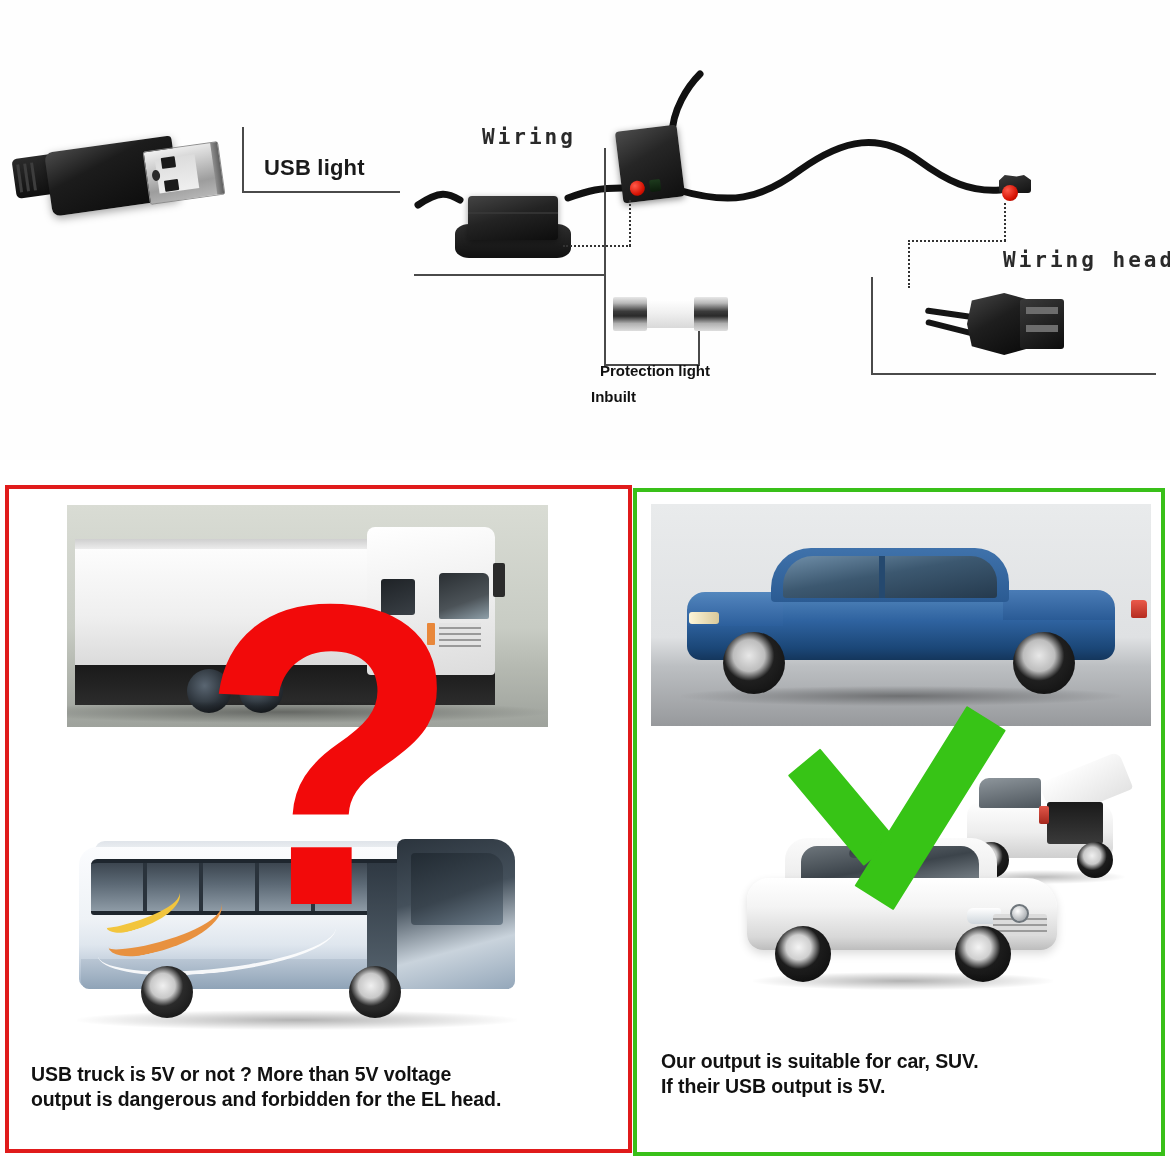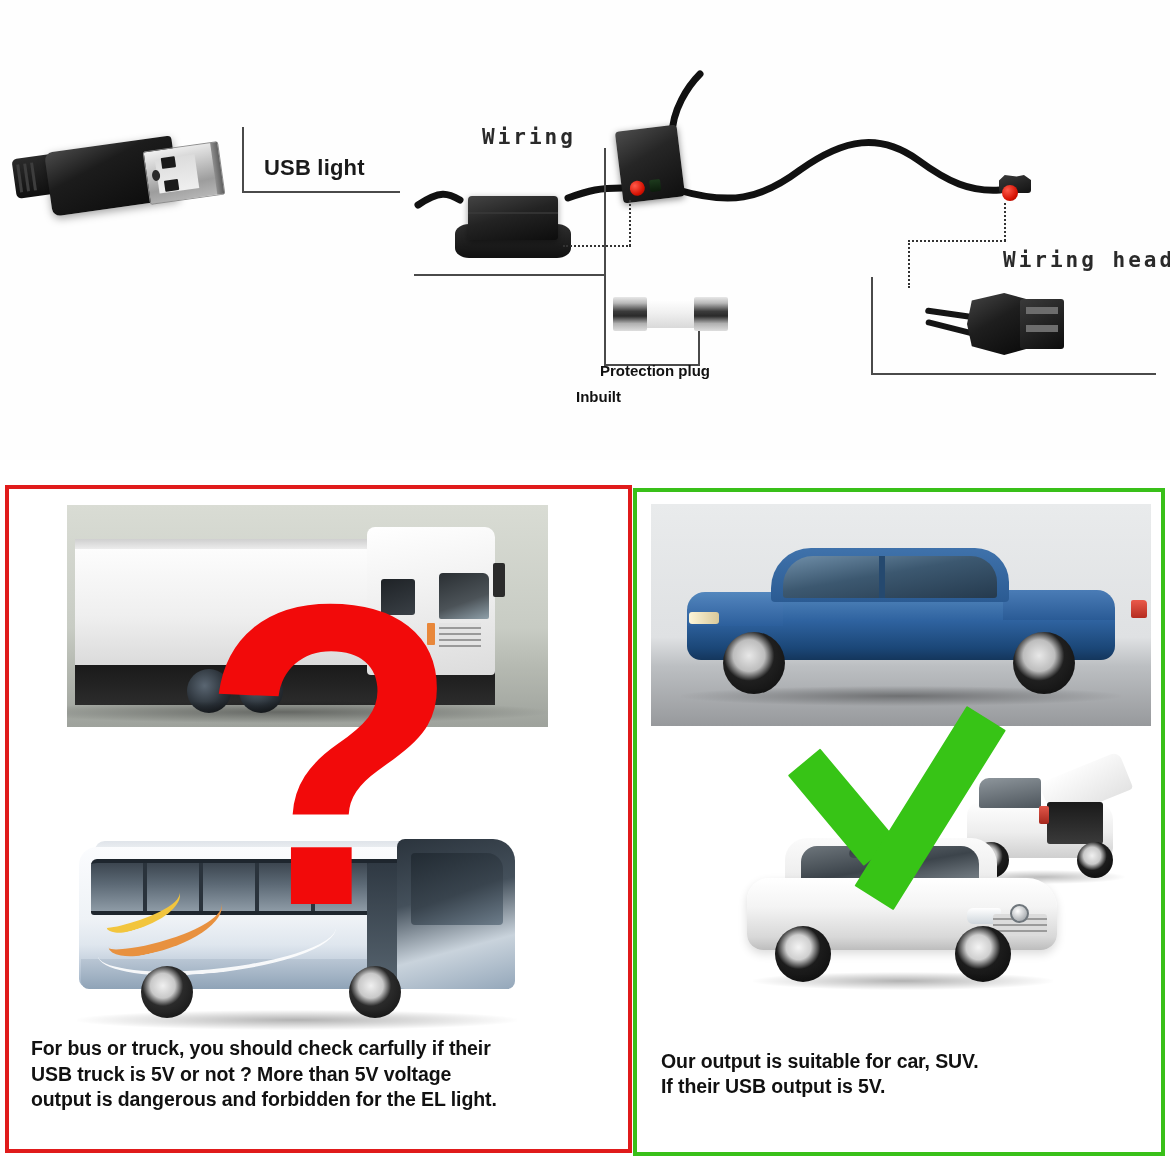--- a/index.html
+++ b/index.html
@@ -146,21 +146,21 @@
     border-radius:2px;
   }
   .fuse .cap.left{left:0;}
   .fuse .cap.right{right:0;}
 
   .label-fuse{
     position:absolute;left:600px;top:362px;
     font-size:15px;font-weight:bold;color:#111;white-space:nowrap;
   }
   .label-inbuilt{
-    position:absolute;left:576px;top:388px;
+    position:absolute;left:591px;top:388px;
     font-size:15px;font-weight:bold;color:#111;white-space:nowrap;
   }
 
   
   .label-wiring-head{
     position:absolute;left:1003px;top:248px;
     font-family:"DejaVu Sans Mono","Liberation Mono",monospace;
     font-size:21px;color:#2a2a2a;letter-spacing:3px;font-weight:600;
     white-space:nowrap;
   }
@@ -566,21 +566,21 @@
 
   <div class="solid-v" style="left:604px;top:274px;height:92px;"></div>
   <div class="solid-h" style="left:604px;top:364px;width:96px;"></div>
   <div class="solid-v" style="left:698px;top:331px;height:34px;"></div>
 
   <div class="fuse">
     <div class="glass"></div>
     <div class="cap left"></div>
     <div class="cap right"></div>
   </div>
-  <div class="label-fuse">Protection plug</div>
+  <div class="label-fuse">Protection light</div>
   <div class="label-inbuilt">Inbuilt</div>
 
   <div class="dotted dot-v" style="left:1004px;top:203px;height:38px;"></div>
   <div class="dotted dot-h" style="left:908px;top:240px;width:98px;"></div>
   <div class="dotted dot-v" style="left:908px;top:240px;height:48px;"></div>
 
   <div class="solid-v" style="left:871px;top:277px;height:98px;"></div>
   <div class="solid-h" style="left:871px;top:373px;width:285px;"></div>
 
   <div class="label-wiring-head">Wiring head</div>
@@ -626,23 +626,22 @@
         <div class="bus-front"></div>
         <div class="bus-windshield"></div>
         <div class="bus-wheel" style="left:74px;"></div>
         <div class="bus-wheel" style="left:282px;"></div>
         <div class="bus-shadow"></div>
       </div>
 
       <div class="qmark">?</div>
 
       <div class="caption caption-bad">
-        <div>For bus or truck, you should check carfully if their</div>
         <div>USB truck is 5V or not ?  More than 5V voltage</div>
-        <div>output is dangerous and forbidden for the EL light.</div>
+        <div>output is dangerous and forbidden for the EL head.</div>
       </div>
     </div>
   </div>
 
   <div class="panel panel-good">
     <div class="panel-inner">
 
       <div class="photo sedan-photo">
         <div class="sedan-body"></div>
         <div class="sedan-hood"></div>

